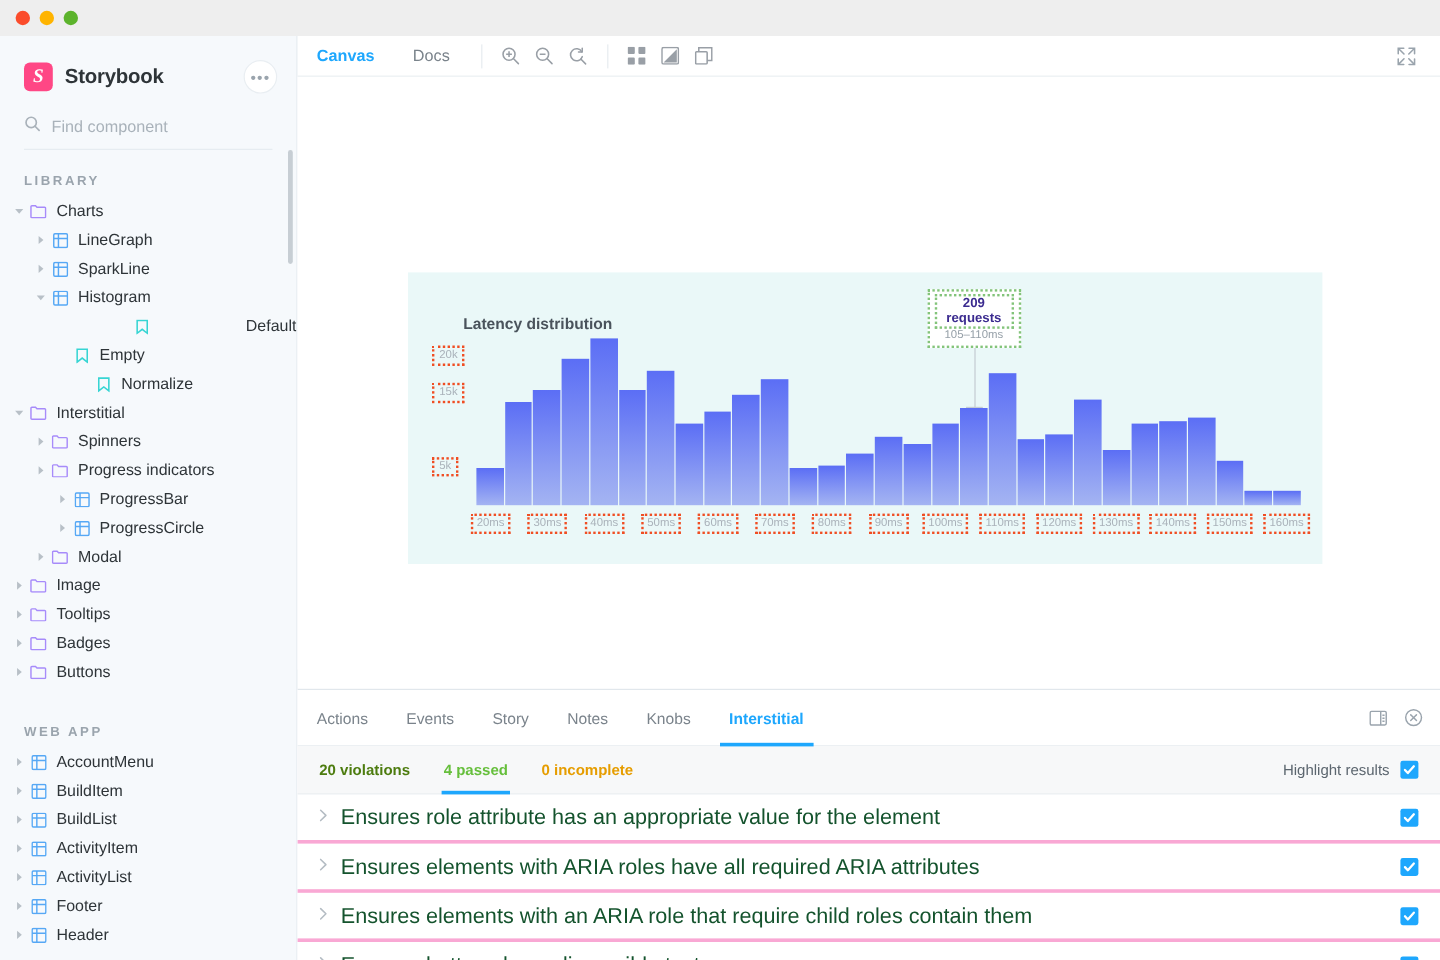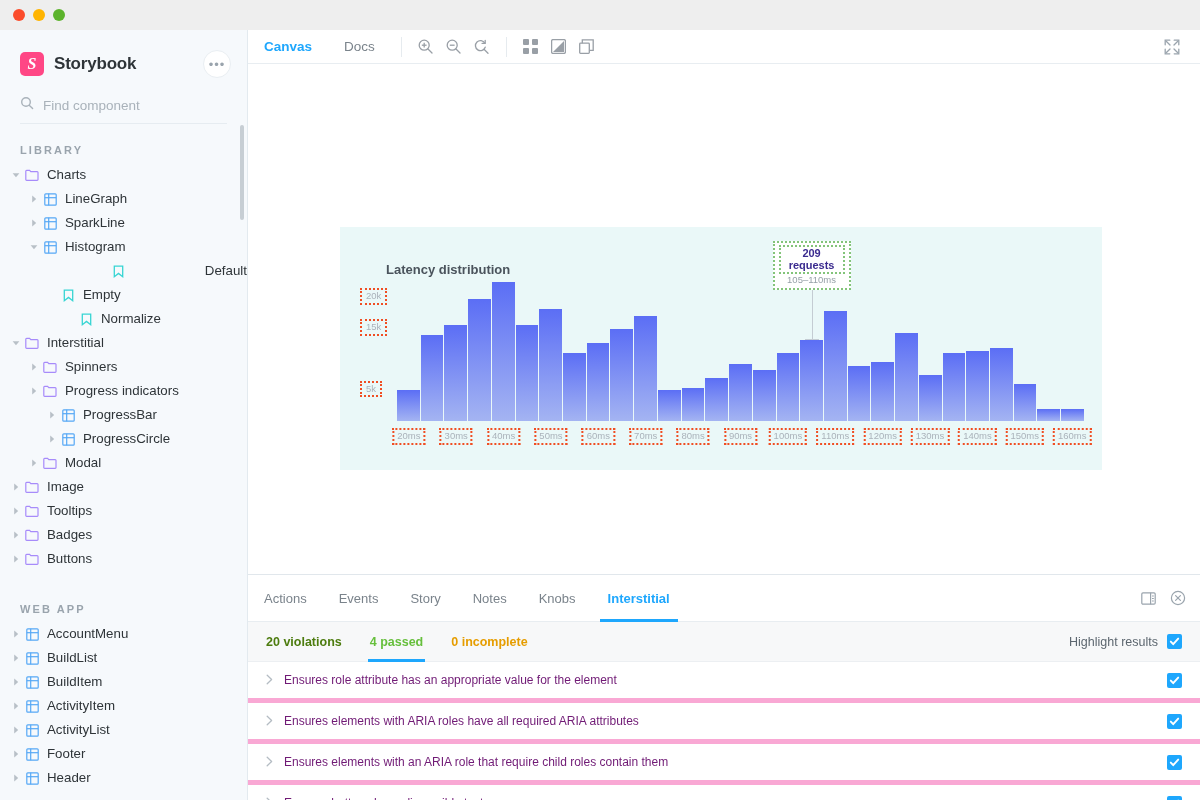--- a/index.html
+++ b/index.html
@@ -189,21 +189,21 @@
   .hl-label { font-size:12.5px; color:#5c666f; }
   .chk {
     width:15px;height:15px;border-radius:2px;background:#1ea7fd;
     display:flex;align-items:center;justify-content:center;
   }
   .chk svg{ display:block; }
 
   .rules { }
   .rule {
     height:41px; display:flex; align-items:center; padding:0 18px;
-    border-bottom:5px solid #f9a8d4; font-size:12px; color:#701a75;
+    border-bottom:3px solid #f9a8d4; font-size:18px; color:#14532d;
   }
   .rule-caret { width:16px; color:#b4bcc3; font-size:11px; flex:0 0 16px; }
   .rule-txt { margin-left:2px; }
   .rule-chk { margin-left:auto; }
 </style>
 </head>
 <body>
 
 <div class="app">
 
@@ -488,36 +488,36 @@
                 <path d="M2.2 0.6v6.8L6.2 4z"></path>
               </svg>
             </span>
             <span class="ico">
               <svg width="13" height="13" viewBox="0 0 13 13" fill="none" stroke="#56a8f5" stroke-width="1.2">
                 <rect x="0.8" y="0.8" width="11.4" height="11.4" rx="1"></rect>
                 <line x1="0.8" y1="4.7" x2="12.2" y2="4.7"></line>
                 <line x1="4.7" y1="0.8" x2="4.7" y2="12.2"></line>
               </svg>
             </span>
+            <span class="lbl">BuildItem</span>
+          </div>
+          <div class="node" style="padding-left: 10px;">
+            <span class="caret">
+              <svg width="8" height="8" viewBox="0 0 8 8" fill="currentColor">
+                <path d="M2.2 0.6v6.8L6.2 4z"></path>
+              </svg>
+            </span>
+            <span class="ico">
+              <svg width="13" height="13" viewBox="0 0 13 13" fill="none" stroke="#56a8f5" stroke-width="1.2">
+                <rect x="0.8" y="0.8" width="11.4" height="11.4" rx="1"></rect>
+                <line x1="0.8" y1="4.7" x2="12.2" y2="4.7"></line>
+                <line x1="4.7" y1="0.8" x2="4.7" y2="12.2"></line>
+              </svg>
+            </span>
             <span class="lbl">BuildList</span>
-          </div>
-          <div class="node" style="padding-left: 10px;">
-            <span class="caret">
-              <svg width="8" height="8" viewBox="0 0 8 8" fill="currentColor">
-                <path d="M2.2 0.6v6.8L6.2 4z"></path>
-              </svg>
-            </span>
-            <span class="ico">
-              <svg width="13" height="13" viewBox="0 0 13 13" fill="none" stroke="#56a8f5" stroke-width="1.2">
-                <rect x="0.8" y="0.8" width="11.4" height="11.4" rx="1"></rect>
-                <line x1="0.8" y1="4.7" x2="12.2" y2="4.7"></line>
-                <line x1="4.7" y1="0.8" x2="4.7" y2="12.2"></line>
-              </svg>
-            </span>
-            <span class="lbl">BuildItem</span>
           </div>
           <div class="node" style="padding-left: 10px;">
             <span class="caret">
               <svg width="8" height="8" viewBox="0 0 8 8" fill="currentColor">
                 <path d="M2.2 0.6v6.8L6.2 4z"></path>
               </svg>
             </span>
             <span class="ico">
               <svg width="13" height="13" viewBox="0 0 13 13" fill="none" stroke="#56a8f5" stroke-width="1.2">
                 <rect x="0.8" y="0.8" width="11.4" height="11.4" rx="1"></rect>

